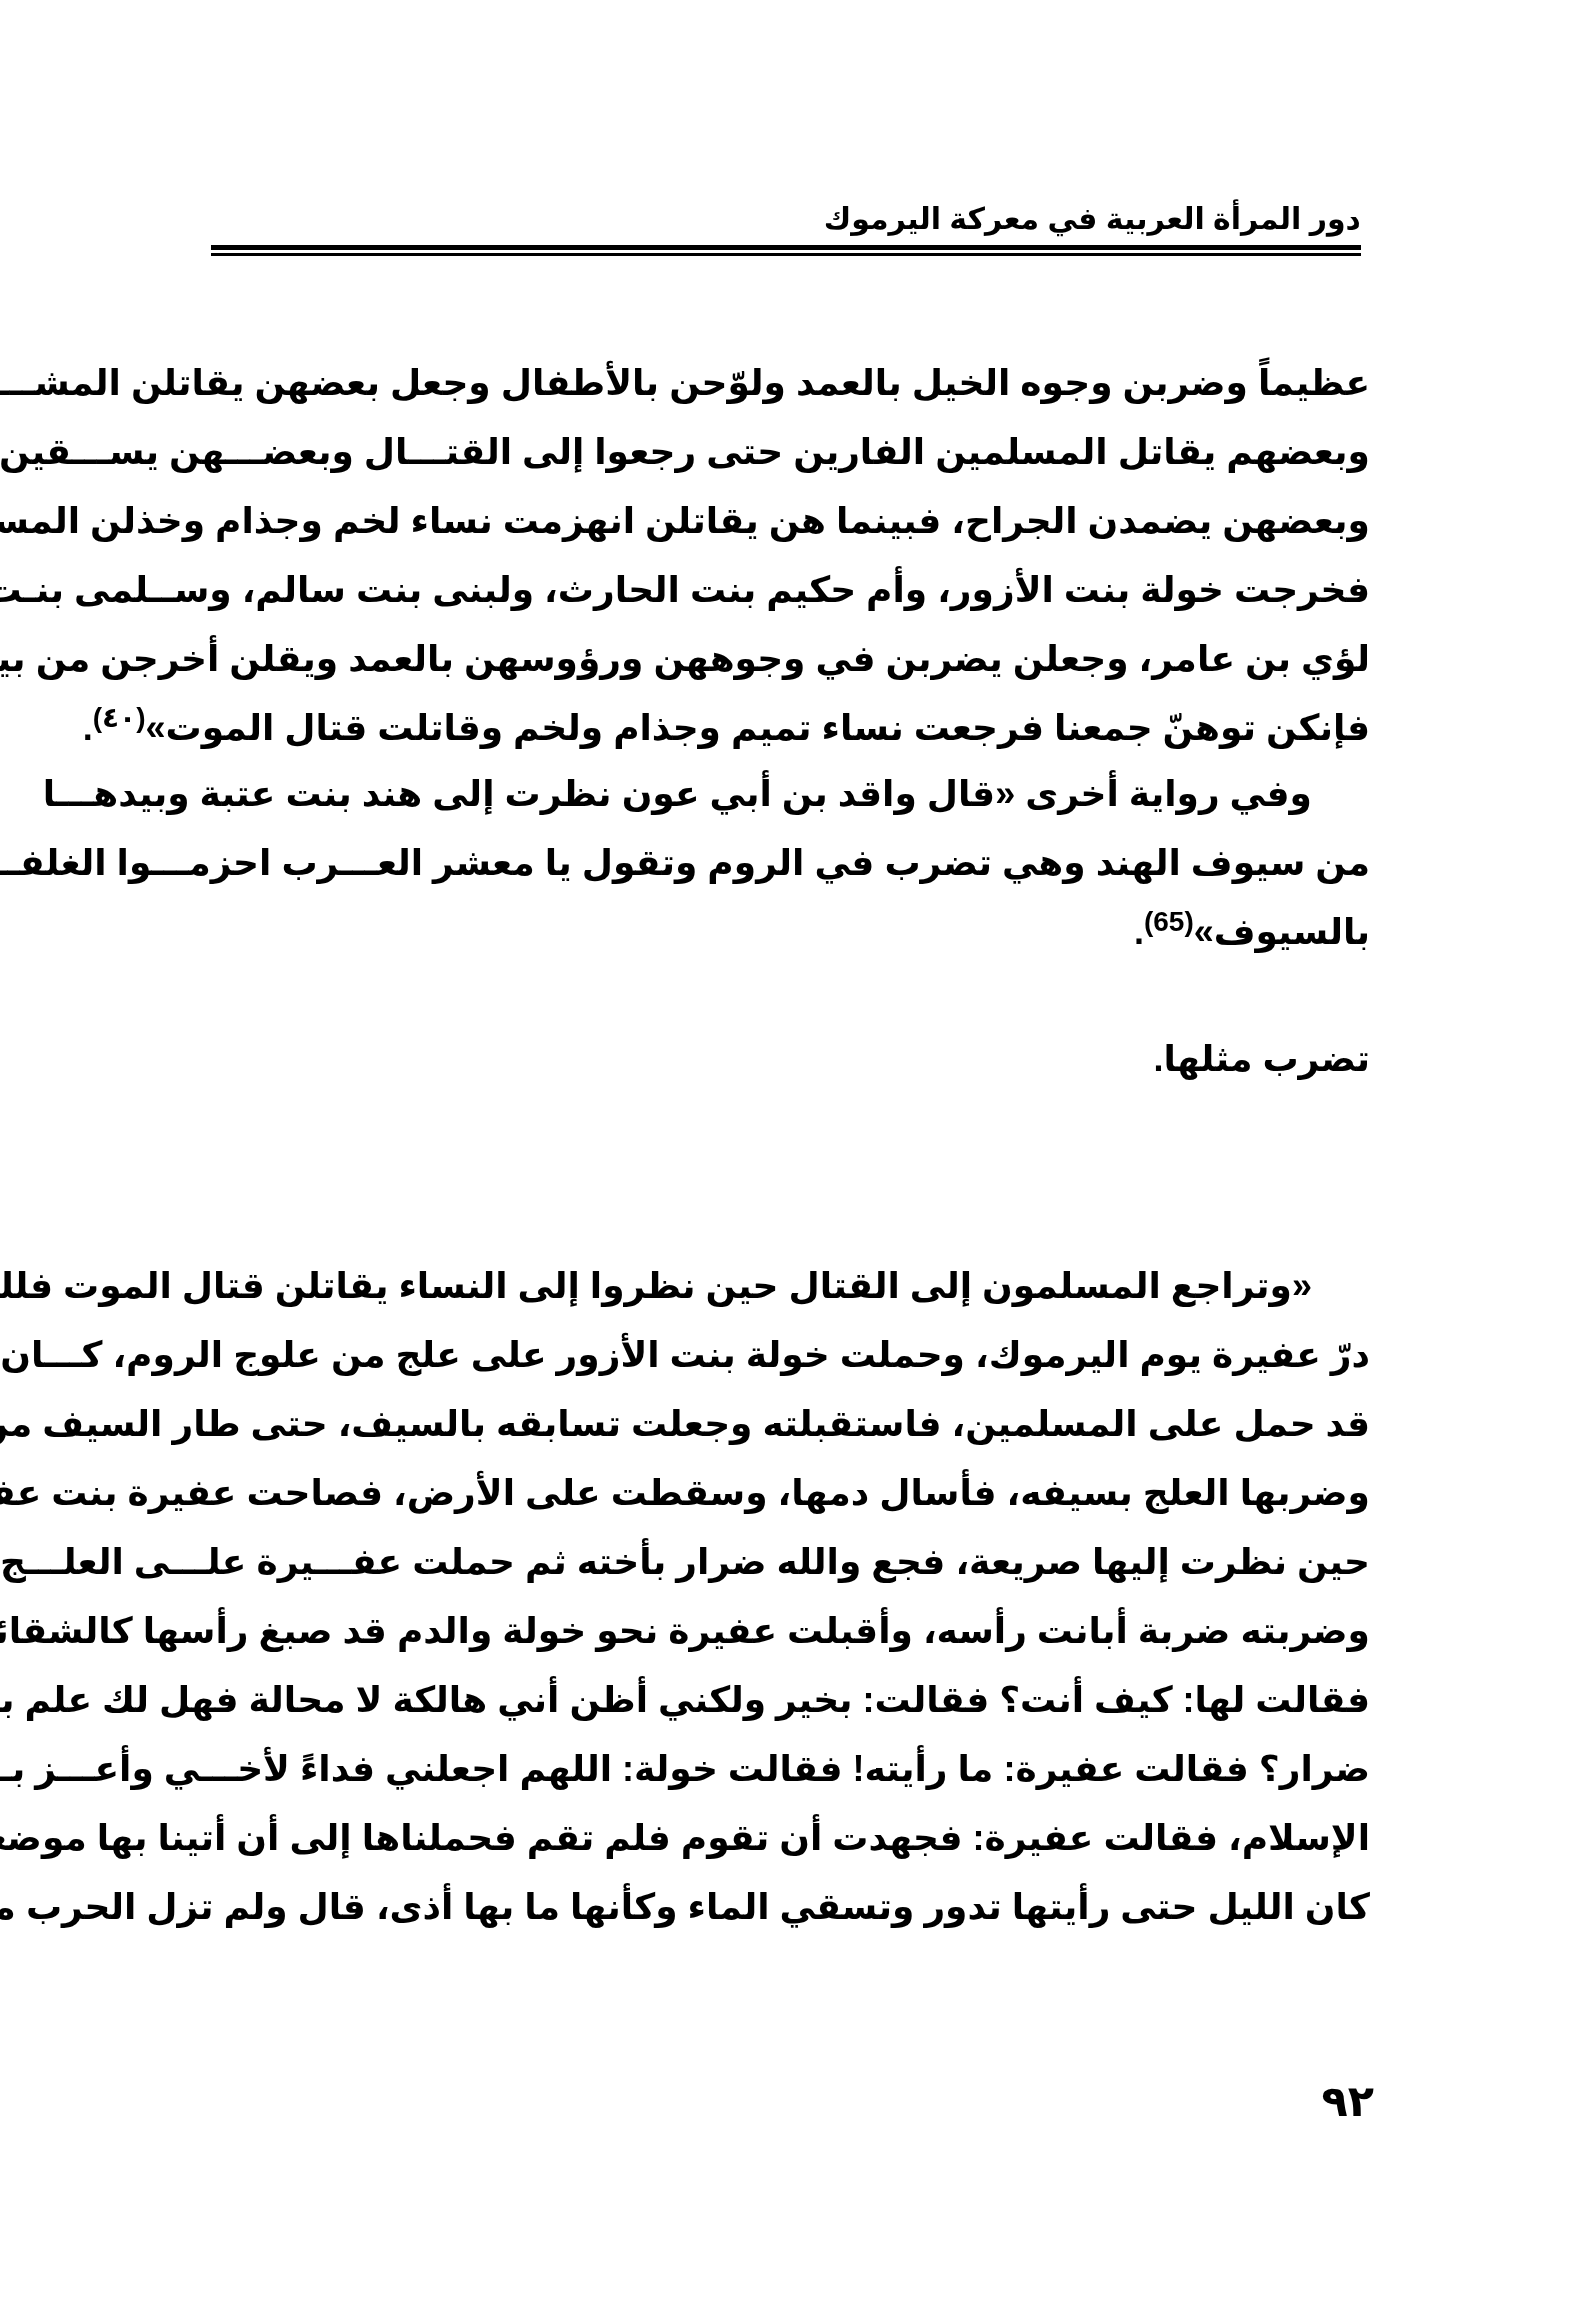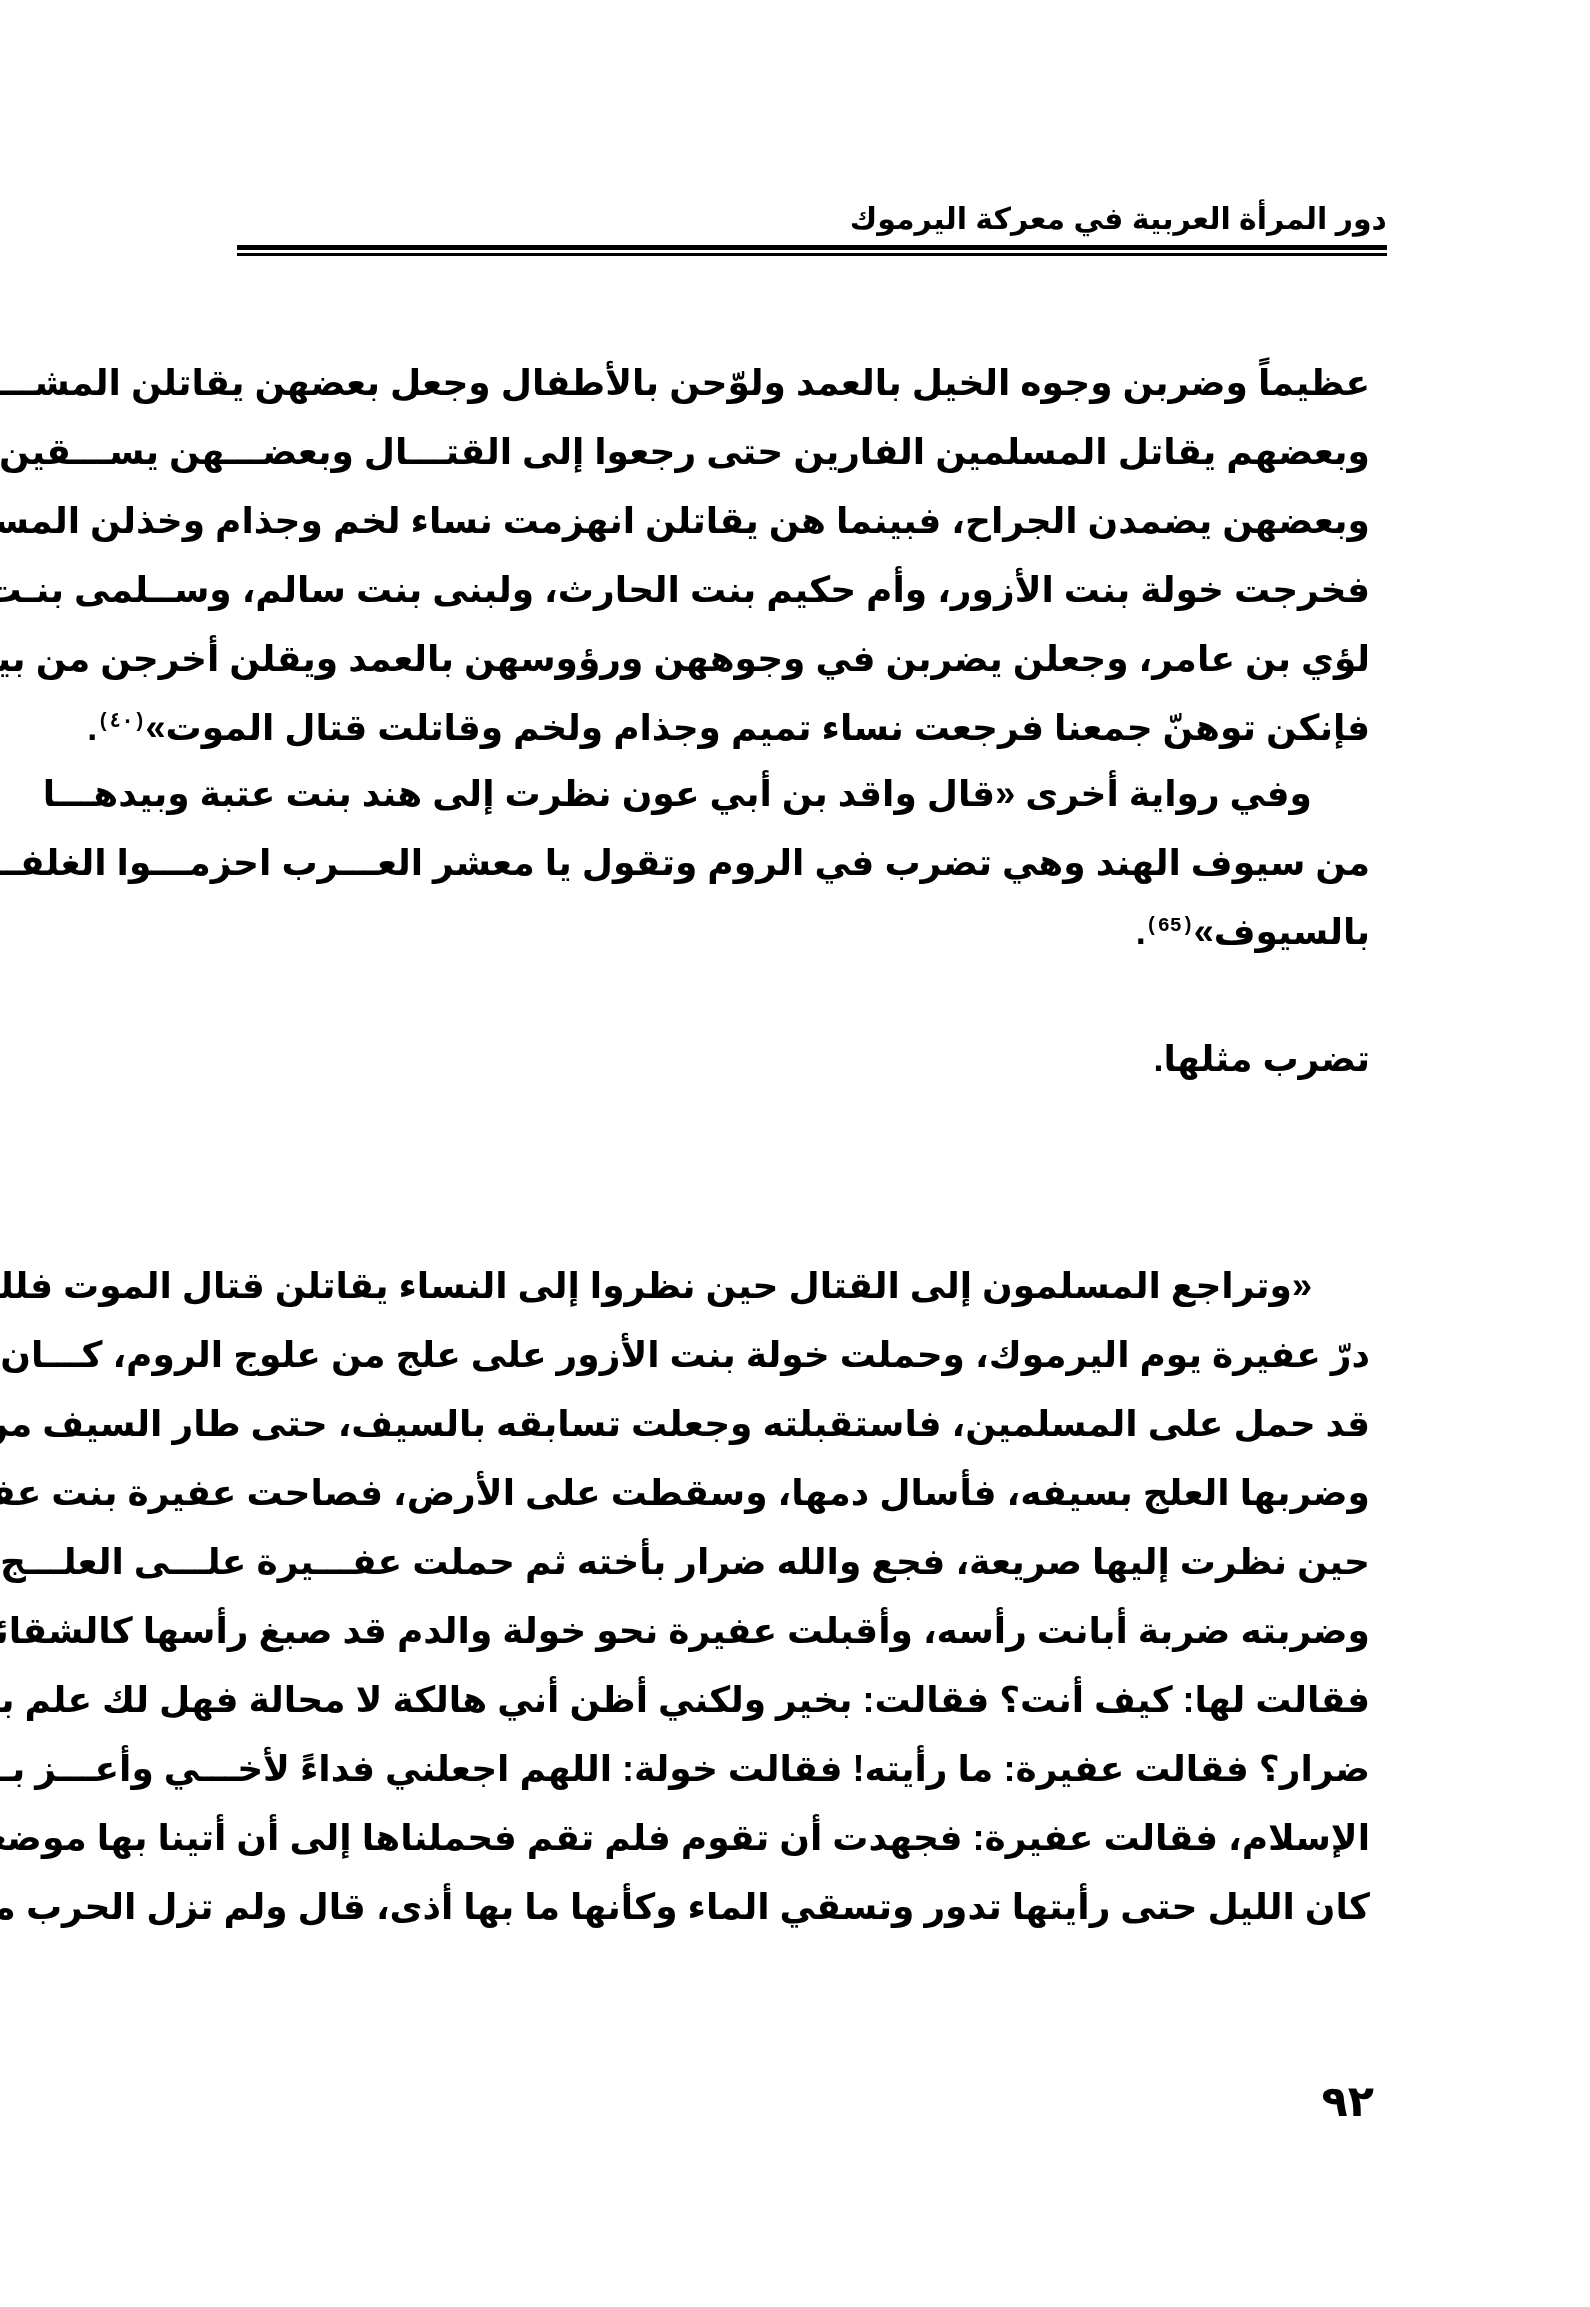--- a/index.html
+++ b/index.html
@@ -10,21 +10,21 @@
   body {
     width: 1590px;
     height: 2307px;
     position: relative;
     overflow: hidden;
     font-family: "Liberation Sans", "DejaVu Sans", sans-serif;
     color: #000000;
   }
   .page-header {
     position: absolute;
-    left: 237px;
+    left: 211px;
     top: 192px;
     width: 1150px;
     height: 74px;
     text-decoration: underline;
   }
   .header-title {
     position: absolute;
     right: 0;
     top: 5px;
     direction: rtl;
@@ -68,24 +68,23 @@
     text-align: justify;
     text-align-last: justify;
   }
   .body-text .line.last {
     text-align-last: right;
   }
   .body-text .line.indent {
     padding-right: 58px;
   }
   sup.fn {
-    font-size: 20px;
+    font-size: 28px;
     vertical-align: super;
     line-height: 0;
-    font-family: Liberation Mono, monospace;
   }
   #para-1 { top: 348px; }
   #para-2 { top: 759px; }
   #para-3 { top: 1024px; }
   #para-4 { top: 1251px; }
   .page-number {
     position: absolute;
     left: 1324px;
     top: 2081px;
     width: 50px;

